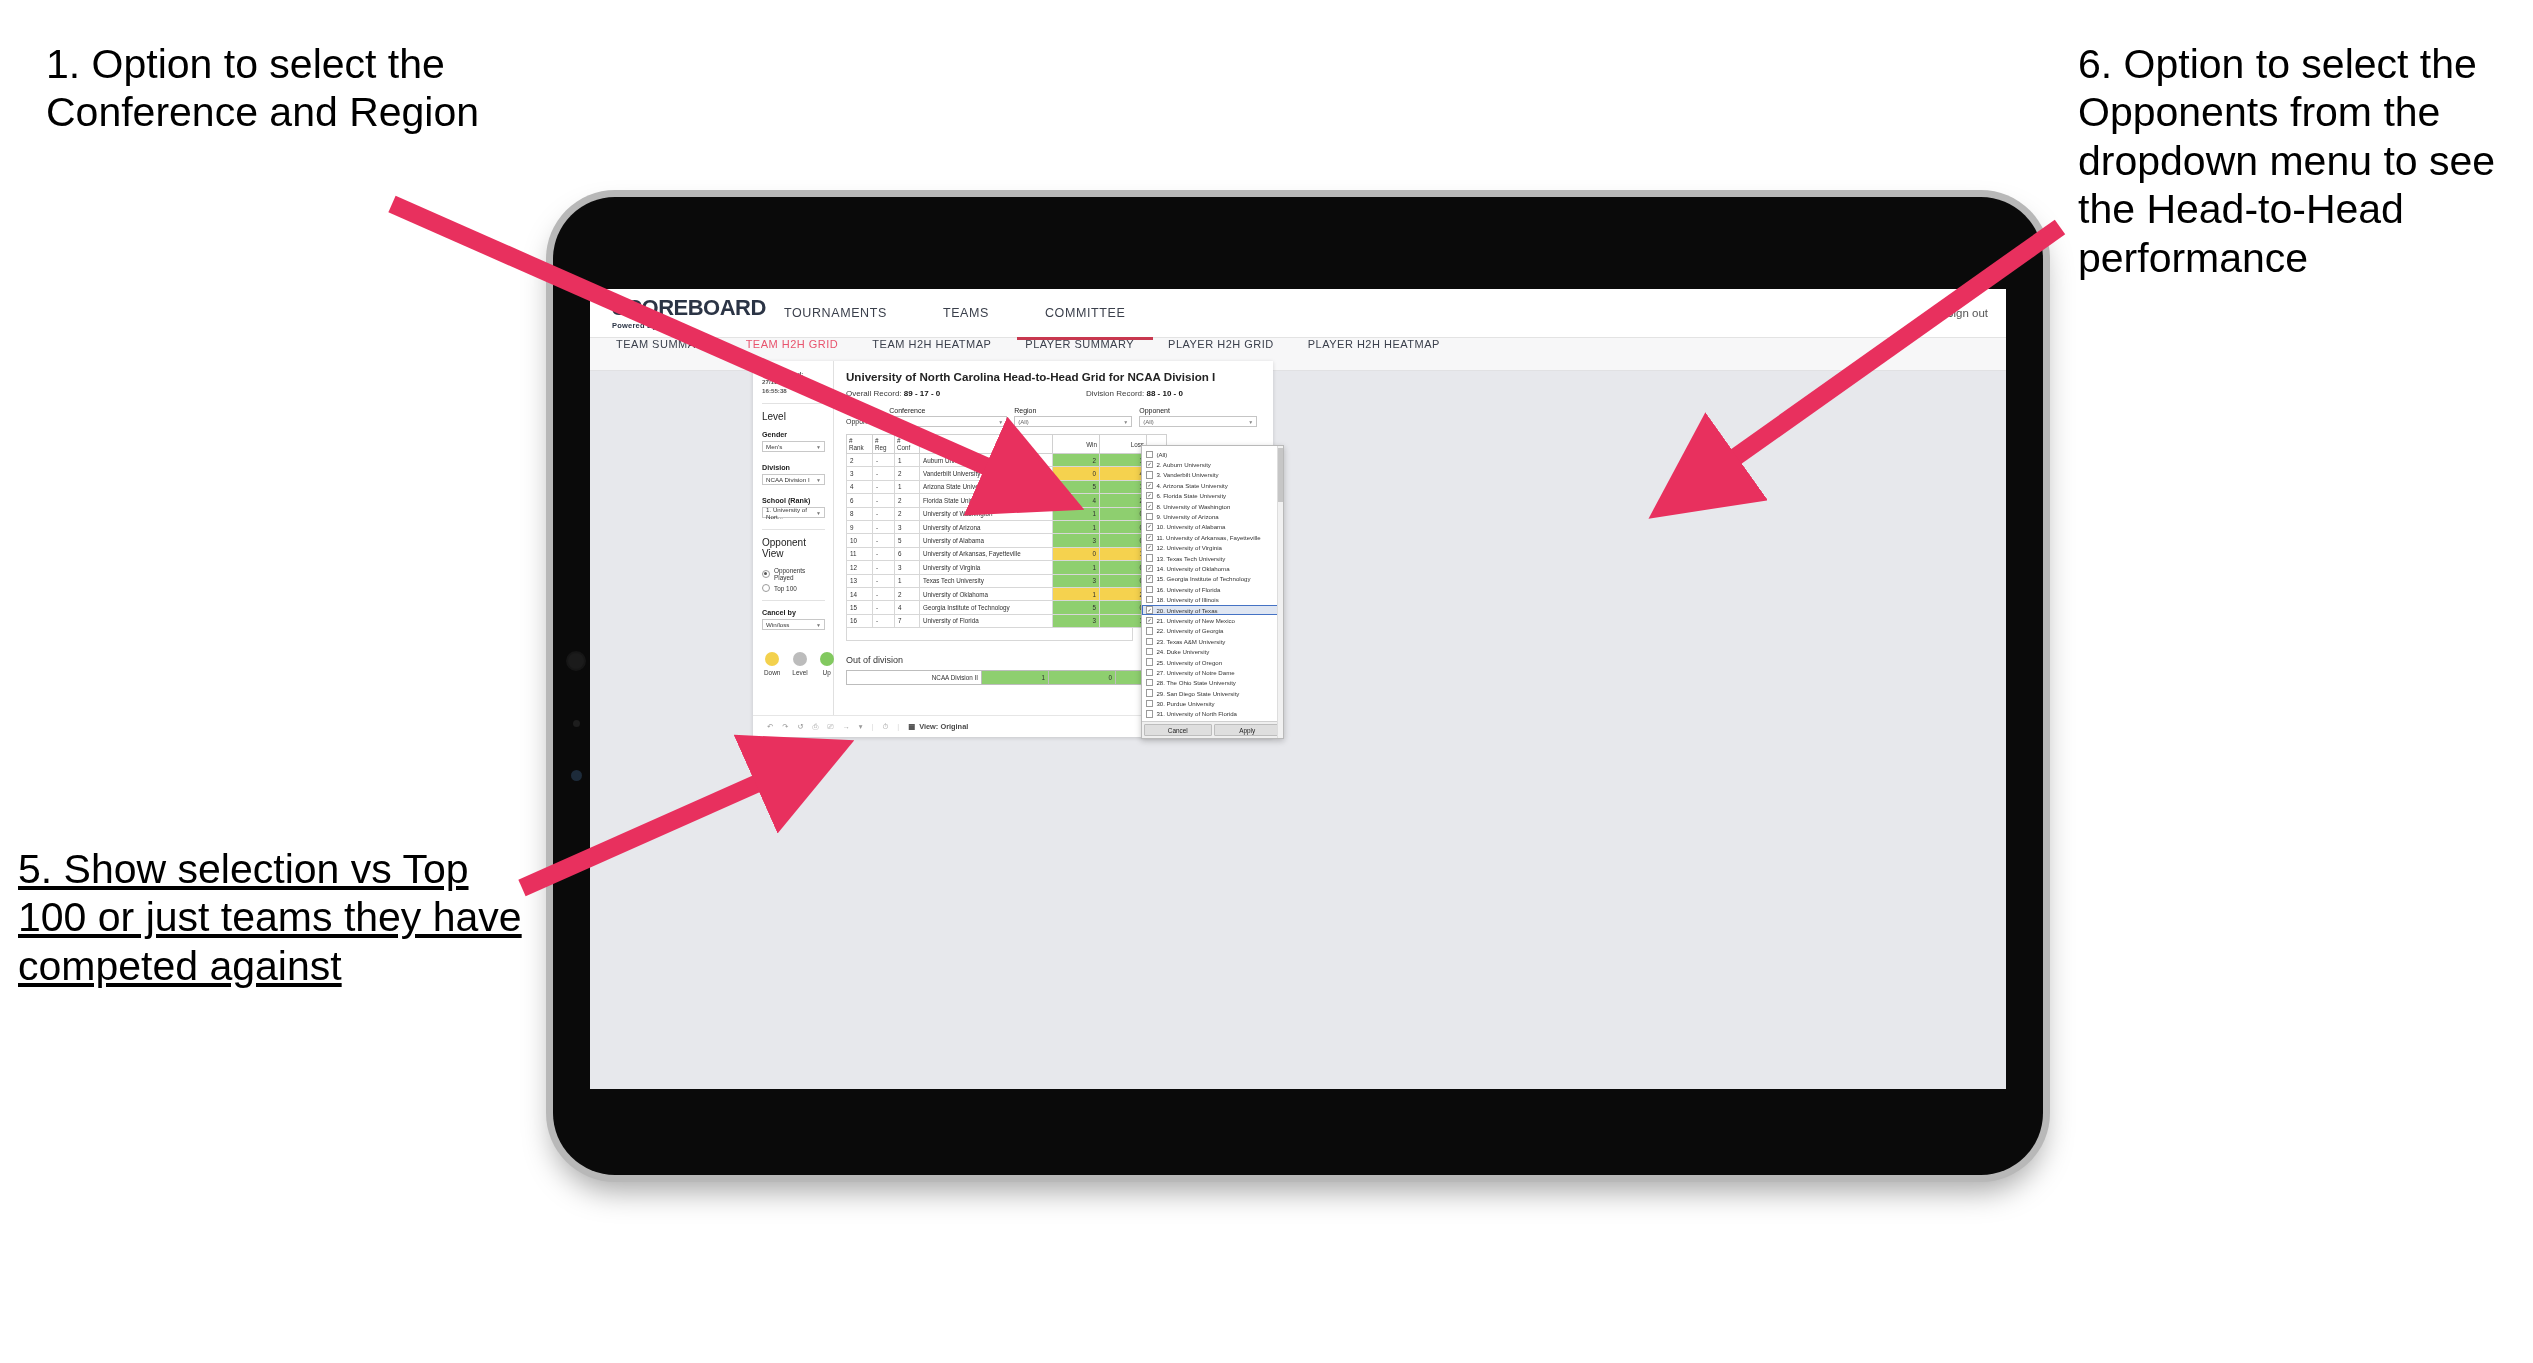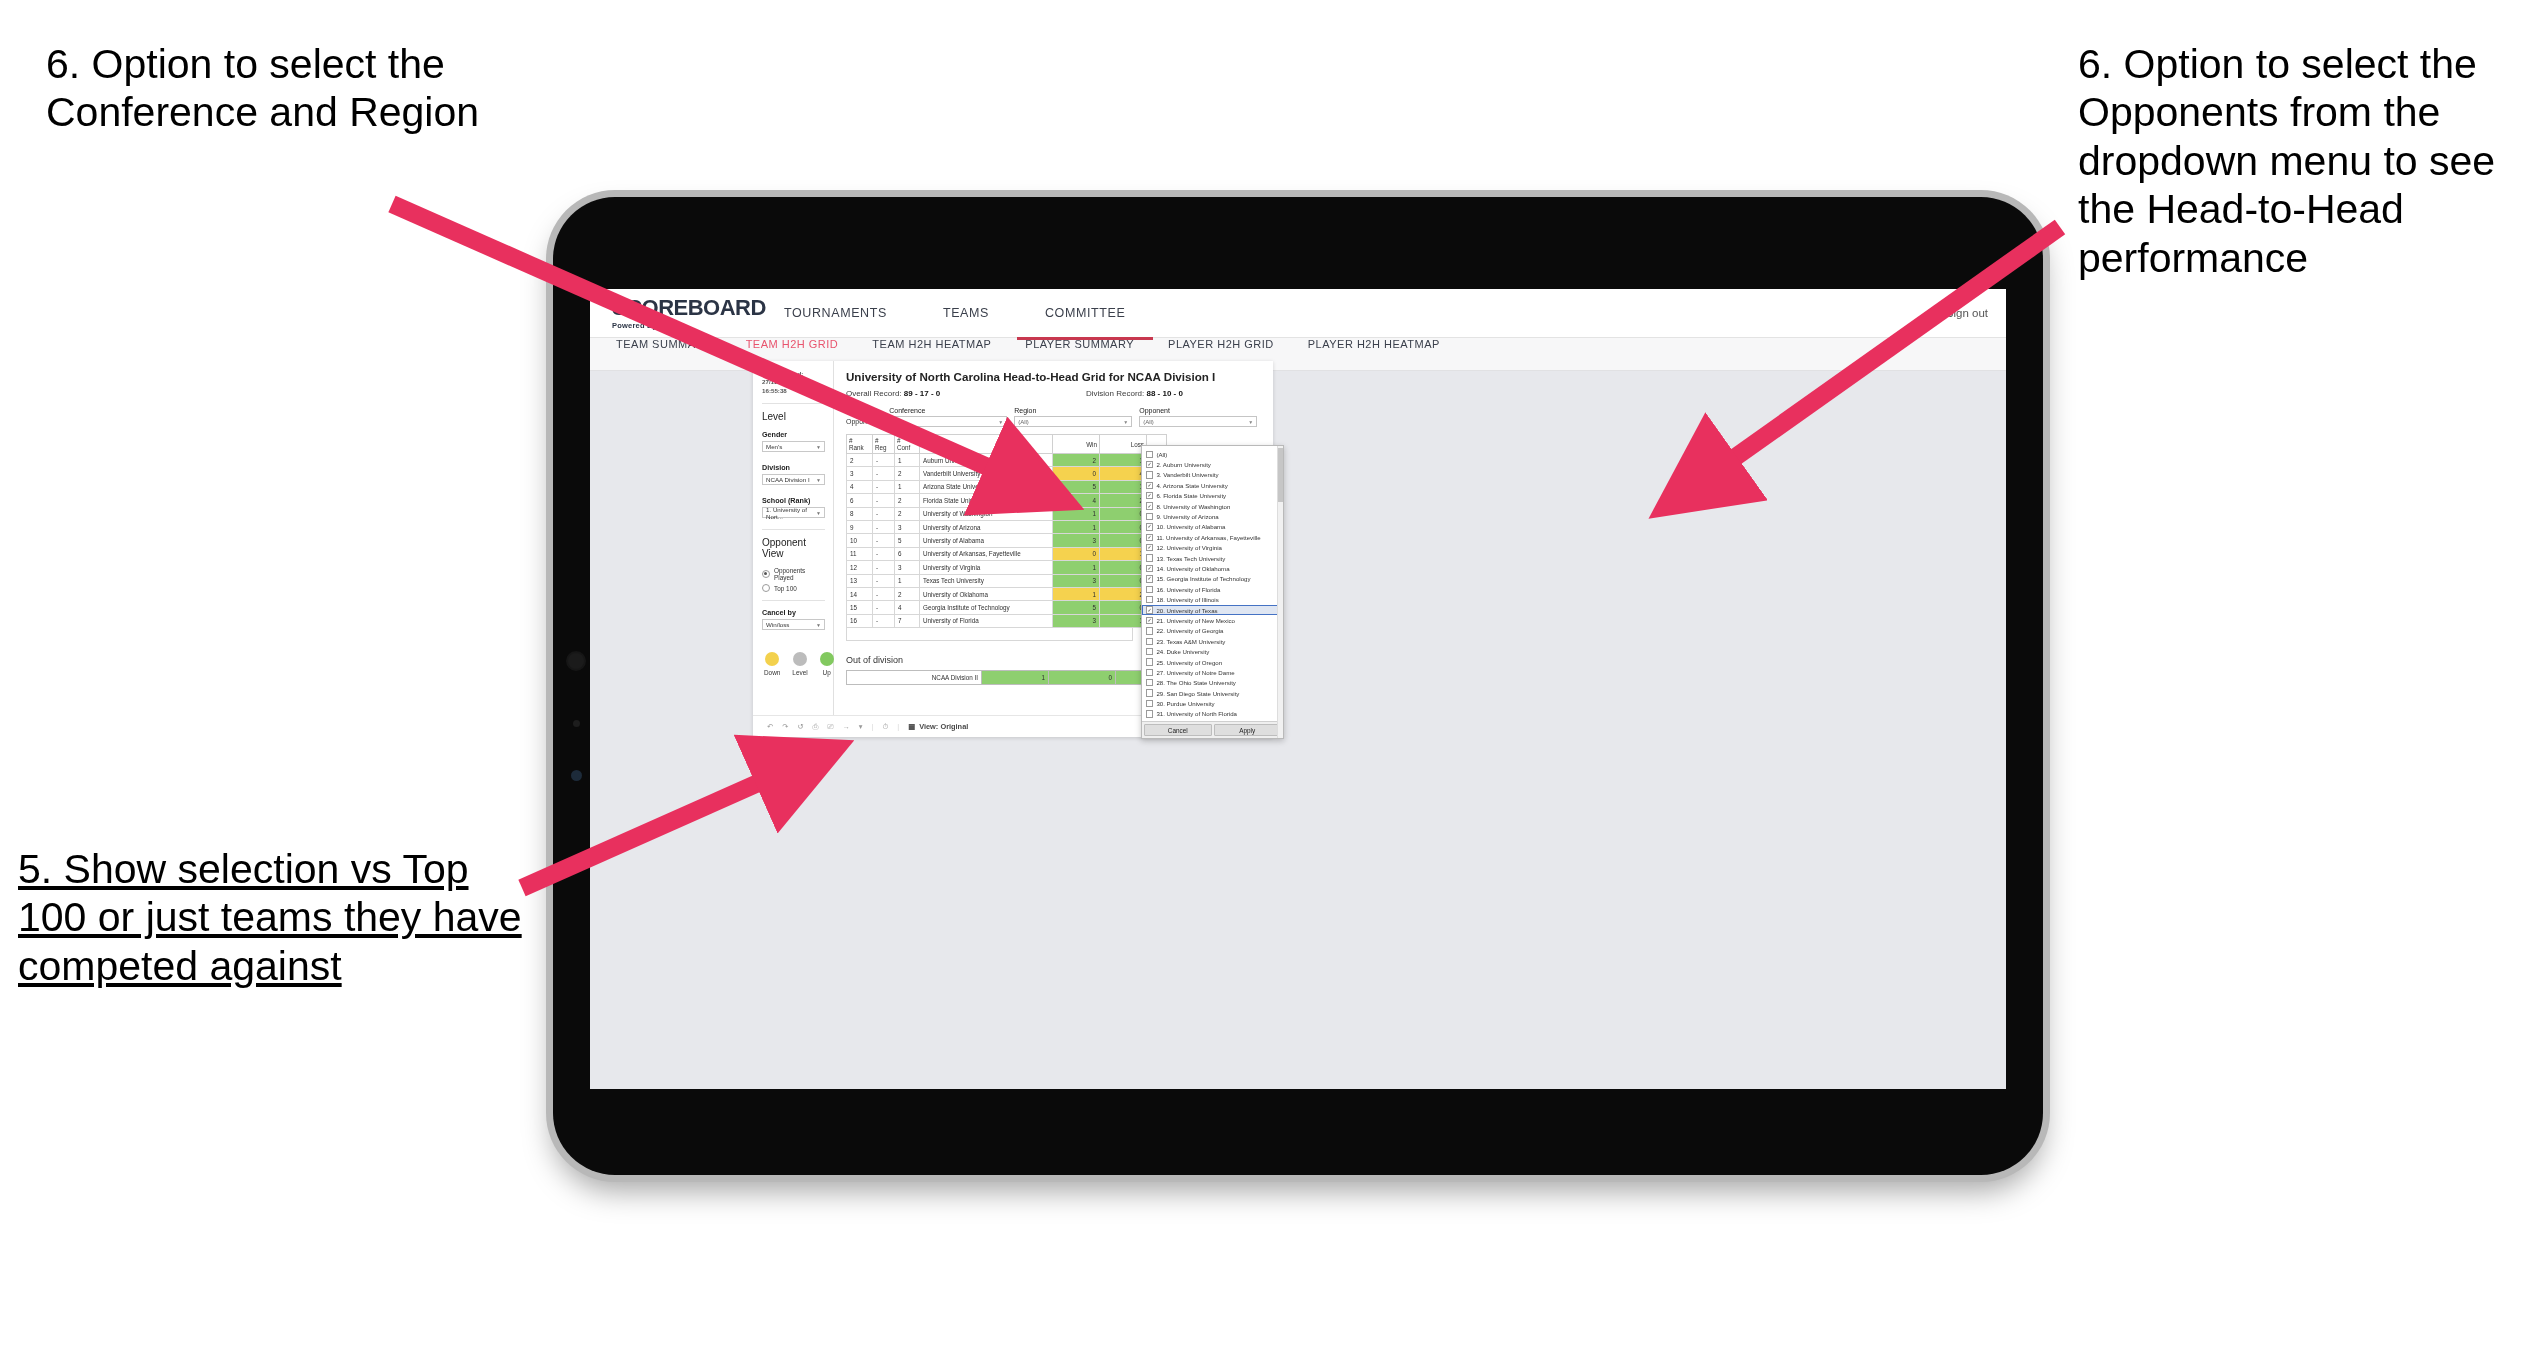--- a/index.html
+++ b/index.html
@@ -568,21 +568,21 @@
         <span class="right">
           <span class="ico">👁</span>
           <span>W</span>
         </span>
       </div>
 
     </div>
   </div>
 </div>
 
-<div class="callout" id="callout-4">6. Option to select the Conference and Region</div>
+<div class="callout" id="callout-4">1. Option to select the Conference and Region</div>
 <div class="callout" id="callout-5">5. Show selection vs Top 100 or just teams they have competed against</div>
 <div class="callout" id="callout-6">6. Option to select the Opponents from the dropdown menu to see the Head-to-Head performance</div>
 
 <svg class="arrow-svg" viewBox="0 0 2533 1363">
   <defs>
     <marker id="ah" markerWidth="6" markerHeight="6" refX="4.4" refY="3" orient="auto">
       <path d="M0,0 L6,3 L0,6 z" fill="#e8305e"></path>
     </marker>
   </defs>
   <line x1="392" y1="204" x2="1058" y2="498" stroke="#e8305e" stroke-width="18" marker-end="url(#ah)"></line>

